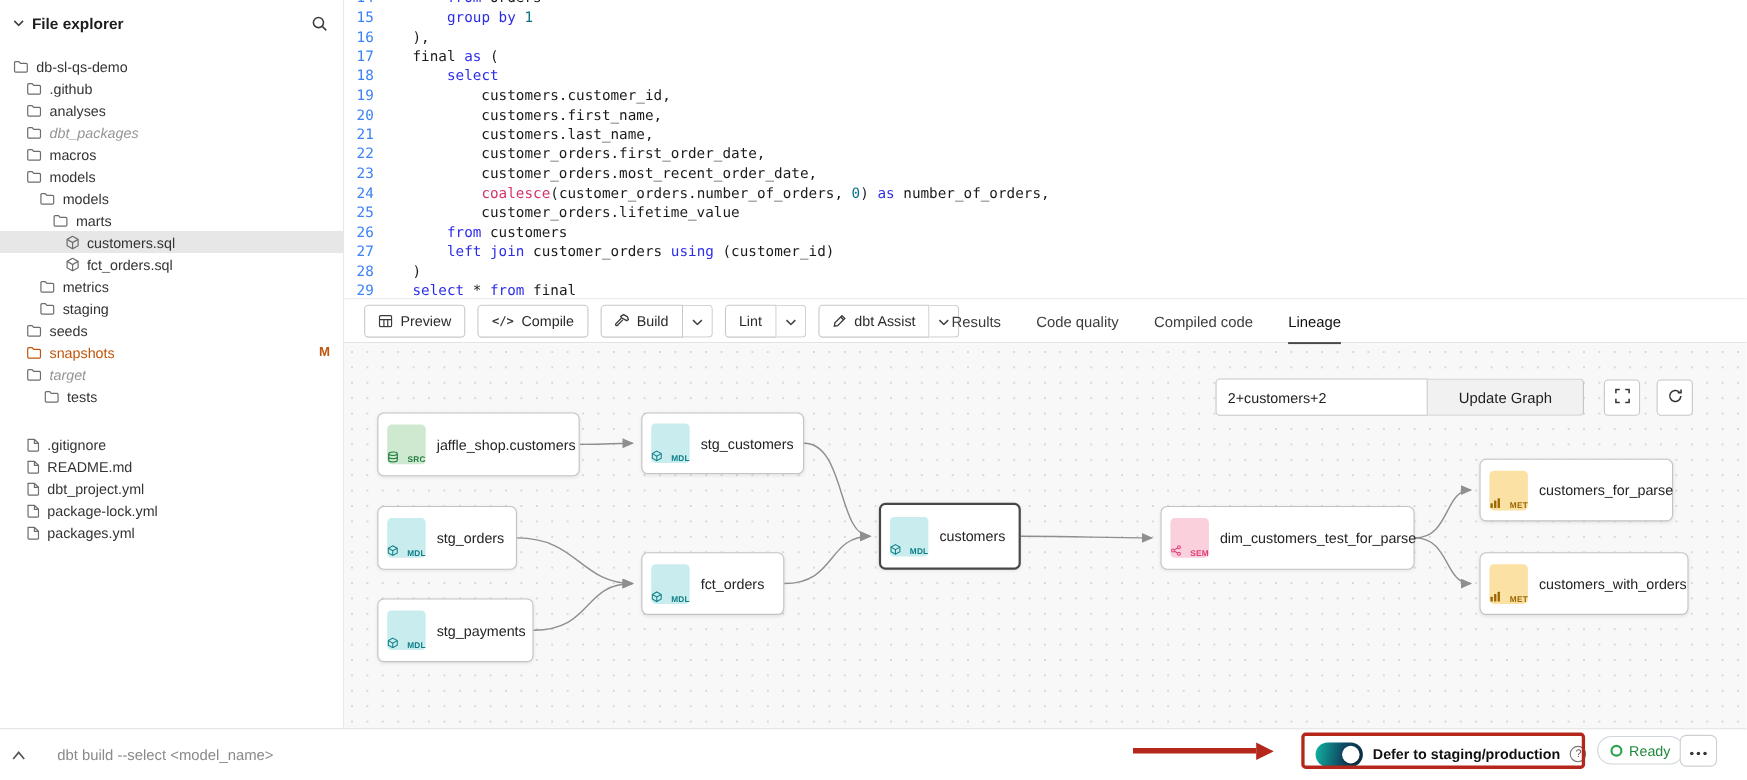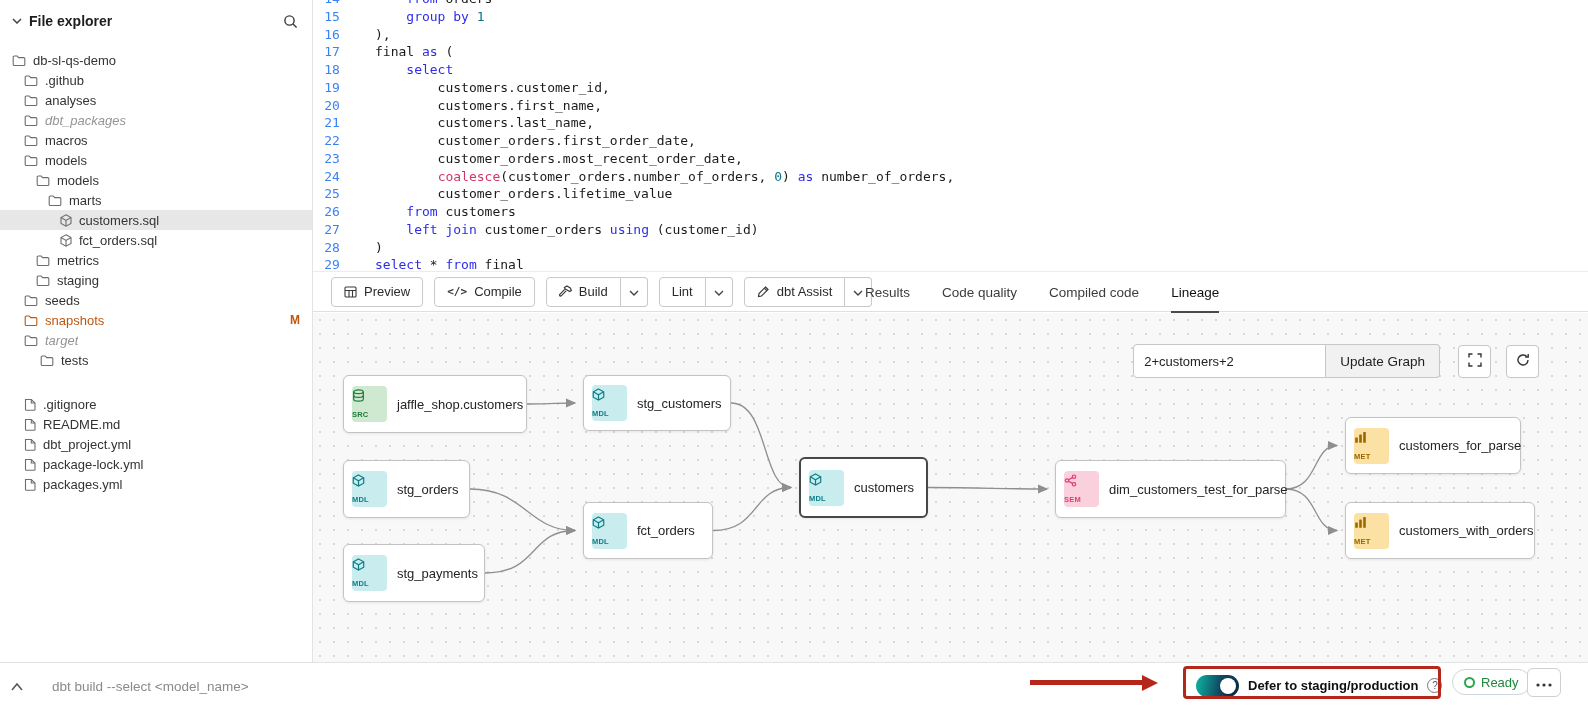--- a/index.html
+++ b/index.html
@@ -40,25 +40,25 @@
   .tabs{position:absolute;left:552px;top:0;height:41px;display:flex;gap:32px;align-items:stretch}
   .tab{display:flex;align-items:center;font-size:13.5px;color:#3c3c3c;cursor:pointer;border-bottom:2px solid transparent;padding-top:2px}
   .tab.active{color:#101010;border-bottom-color:#4a4a4a}
   
   .lineage{position:absolute;top:313px;left:0;width:100%;height:349px;background-color:#f8f8f8;background-image:radial-gradient(#d8d8d8 1px,transparent 1.2px);background-size:14px 14px;overflow:hidden}
   .edges{position:absolute;left:0;top:0;width:100%;height:100%}
   .edge{stroke:#8f8f8f;stroke-width:1.3;fill:none}
   .nodes-layer{position:absolute;left:0;top:0;width:100%;height:100%}
   .node{position:absolute;display:flex;align-items:center;gap:10px;background:#fff;border:1px solid #c3c3c3;border-radius:6px;padding:0 10px 0 8px;box-shadow:0 1px 3px rgba(0,0,0,.08);cursor:pointer;font-size:13px;color:#242424;white-space:nowrap}
   .node.selected{border:2px solid #474747}
-  .tile{width:35px;height:36px;border-radius:4px;display:flex;flex-direction:column;align-items:flex-start;justify-content:center;gap:8px;flex:0 0 auto}
+  .tile{width:35px;height:36px;border-radius:4px;display:flex;flex-direction:row;align-items:flex-end;justify-content:center;gap:8px;flex:0 0 auto}
   .t-label{font-size:7.5px;font-weight:bold;letter-spacing:.2px}
   .lineage-controls{position:absolute;top:31px;right:49px;display:flex;align-items:flex-end}
   .graph-search{width:193px;height:34px;border:1px solid #c6c6c6;border-radius:4px 0 0 4px;padding:0 10px;font-size:13px;color:#222;background:#fff;font-family:inherit}
-  .update-btn{height:34px;border:1px solid #c6c6c6;border-left:none;border-radius:0 4px 4px 0;background:#f1f1f1;padding:0 14px;font-size:13.5px;color:#222;cursor:pointer;font-family:inherit}
+  .update-btn{height:34px;border:1px solid #c6c6c6;border-left:none;border-radius:0 4px 4px 0;background:#f1f1f1;padding:0 28px;font-size:13.5px;color:#222;cursor:pointer;font-family:inherit}
   .icon-btn{width:33px;height:33px;border:1px solid #c6c6c6;border-radius:4px;background:#fff;display:flex;align-items:center;justify-content:center;color:#333;cursor:pointer}
   .icon-btn.expand{margin-left:18px}
   .icon-btn.refresh{margin-left:15px}
   
   .statusbar{position:absolute;left:0;top:662px;width:100%;height:47px;background:#fff;border-top:1px solid #e3e3e3;display:flex;align-items:center}
   .collapse-btn{margin-left:10px;color:#555;display:inline-flex;cursor:pointer}
   .command{margin-left:28px;font-size:13.5px;color:#8a8a8a;cursor:text}
   .defer-group{position:absolute;left:1196px;top:662px;height:47px;display:flex;align-items:center;gap:9px}
   .toggle{width:43px;height:22px;border-radius:12px;background:linear-gradient(100deg,#0fb5a3 0%,#0f4a63 55%,#0a2c44 100%);display:inline-flex;align-items:center;justify-content:flex-end;padding:0 3px;cursor:pointer;flex:0 0 auto}
   .knob{width:16px;height:16px;border-radius:50%;background:#fff;box-shadow:0 1px 2px rgba(0,0,0,.35)}

